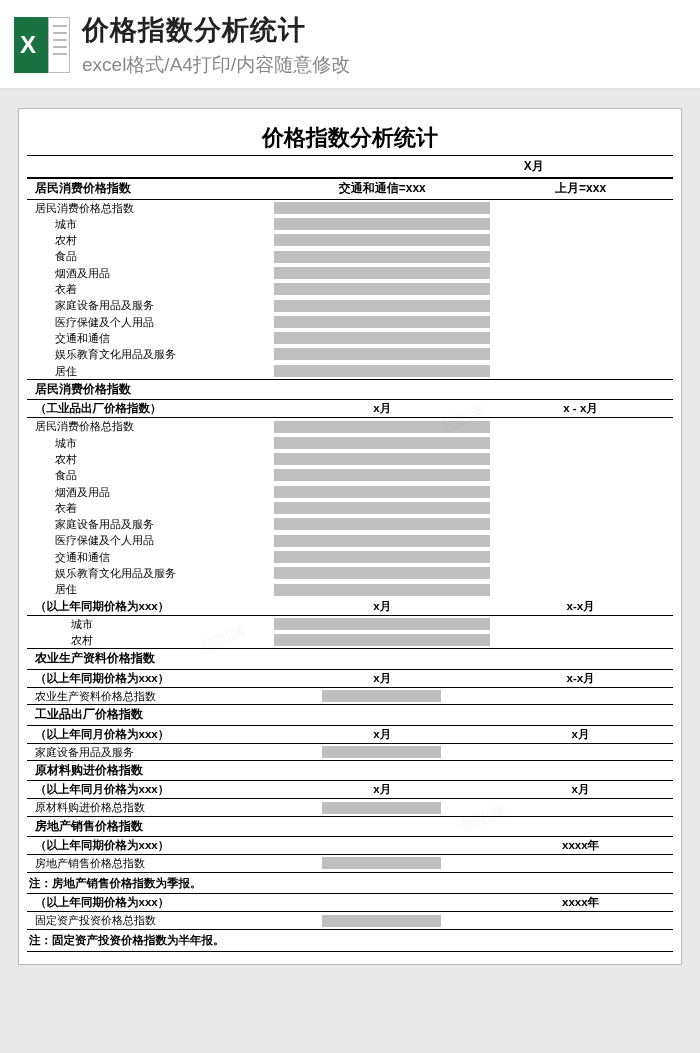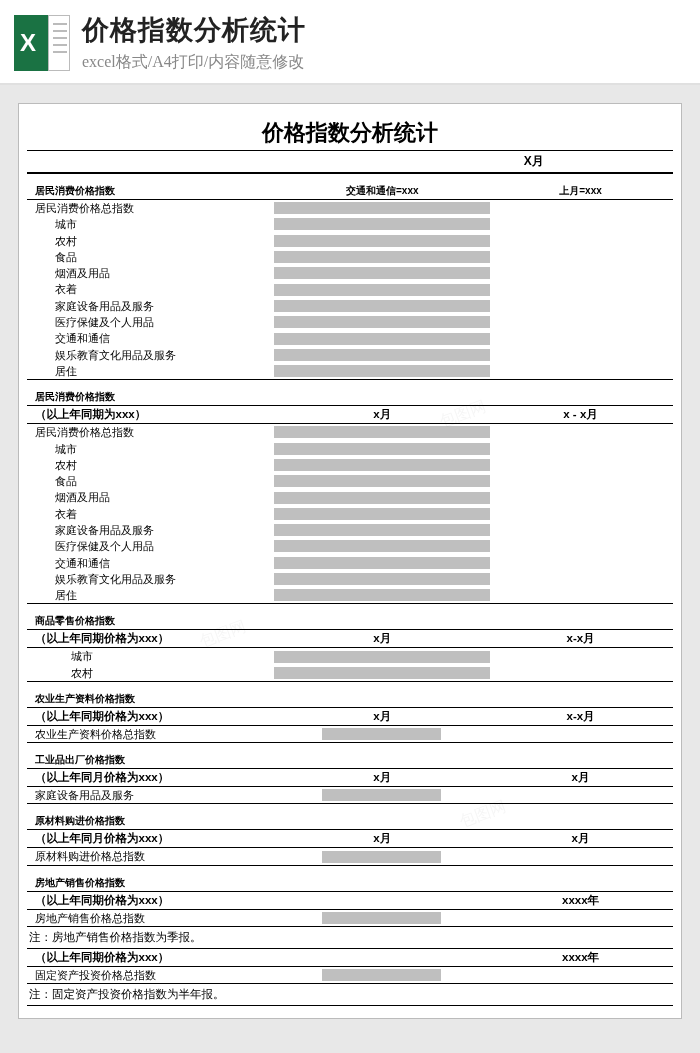--- a/index.html
+++ b/index.html
@@ -49,21 +49,21 @@
     position: absolute;
     left: 6px;
     top: 50%;
     transform: translateY(-50%);
     color: #fff;
     font-weight: bold;
     font-size: 24px;
     font-family: Arial, sans-serif;
   }
   .header-text .title { font-size: 27px; font-weight: 700; color: #222; letter-spacing: 1px; }
-  .header-text .sub { font-size: 16px; color: #888; margin-top: 4px; font-family: Liberation Serif, serif; }
+  .header-text .sub { font-size: 19px; color: #888; margin-top: 4px; }
 
   .page-wrap {
     padding: 18px;
   }
   .page {
     background: #fff;
     border: 1px solid #bbb;
     width: 100%;
     padding: 8px 8px 12px 8px;
     position: relative;
@@ -93,22 +93,22 @@
   }
   td { padding: 1px 2px; vertical-align: middle; }
   .col-label { width: 38%; }
   .col-bar   { width: 34%; }
   .col-right { width: 28%; text-align: center; padding-right: 6px; }
 
   .section-head td {
     border-top: 1.5px solid #000;
     border-bottom: 1.5px solid #000;
     font-weight: bold;
-    font-size: 10px;
-    padding-top: 10px;
+    font-size: 12px;
+    padding-top: 2px;
     padding-bottom: 2px;
   }
   .section-sub td {
     border-bottom: 1px solid #000;
     font-weight: bold;
     font-size: 11.5px;
   }
   .indent1 { padding-left: 8px; }
   .indent2 { padding-left: 28px; }
   .indent3 { padding-left: 44px; }
@@ -116,21 +116,21 @@
   .bar {
     display: block;
     height: 12px;
     background: #bfbfbf;
   }
   .narrow-bar .bar { width: 55%; margin-left: 22%; }
 
   .note td {
     border-top: 1.5px solid #000;
     border-bottom: 1.5px solid #000;
-    font-weight: normal;
+    font-weight: bold;
     font-size: 11.5px;
     padding: 3px 2px;
   }
   .last-border td { border-bottom: 1.5px solid #000; }
 
   
   .wm {
     position: absolute;
     color: rgba(0,0,0,0.04);
     font-size: 16px;
@@ -258,21 +258,21 @@
           </tr>
         </tbody>
 
       <tbody>
           <tr class="section-head">
         <td class="indent1">居民消费价格指数</td>
             <td></td>
             <td></td>
       </tr>
       <tr class="section-sub">
-        <td class="indent1">（以上年同期为xxx）</td>
+        <td class="indent1">（工业品出厂价格指数）</td>
         <td style="text-align:center;font-weight:bold">x月</td>
         <td class="col-right">x - x月</td>
       </tr>
       </tbody>
         <tbody id="sec2">
           <tr>
             <td class="indent1">居民消费价格总指数</td>
             <td class="">
               <span class="bar"></span>
             </td>
@@ -344,25 +344,20 @@
           <tr>
             <td class="indent2">居住</td>
             <td class="">
               <span class="bar"></span>
             </td>
             <td class="col-right"></td>
           </tr>
         </tbody>
 
       <tbody>
-          <tr class="section-head">
-        <td class="indent1">商品零售价格指数</td>
-            <td></td>
-            <td></td>
-      </tr>
       <tr class="section-sub">
         <td class="indent1">（以上年同期价格为xxx）</td>
         <td style="text-align:center;font-weight:bold">x月</td>
         <td class="col-right">x-x月</td>
       </tr>
       </tbody>
         <tbody id="sec3">
           <tr>
             <td class="indent3">城市</td>
             <td class="">

